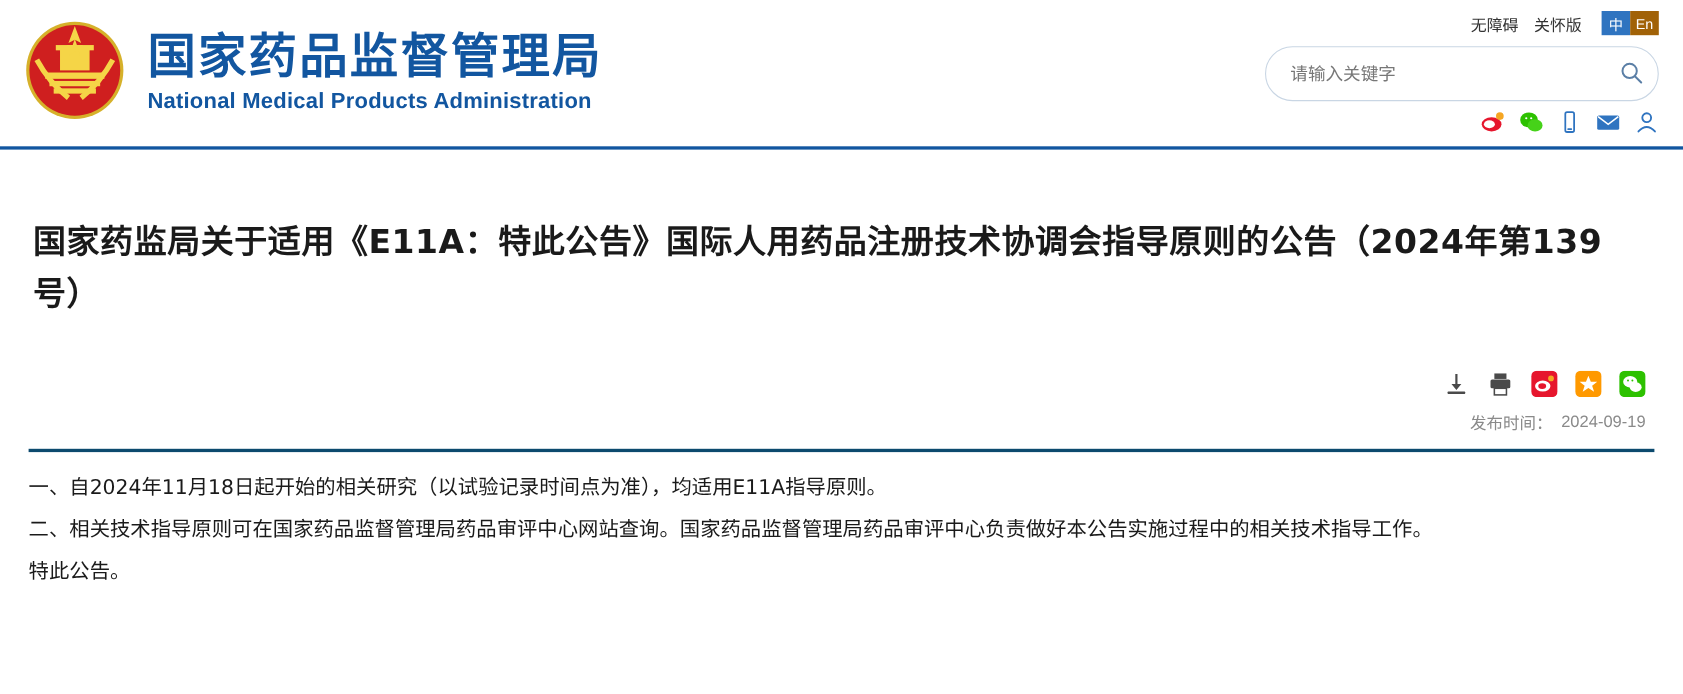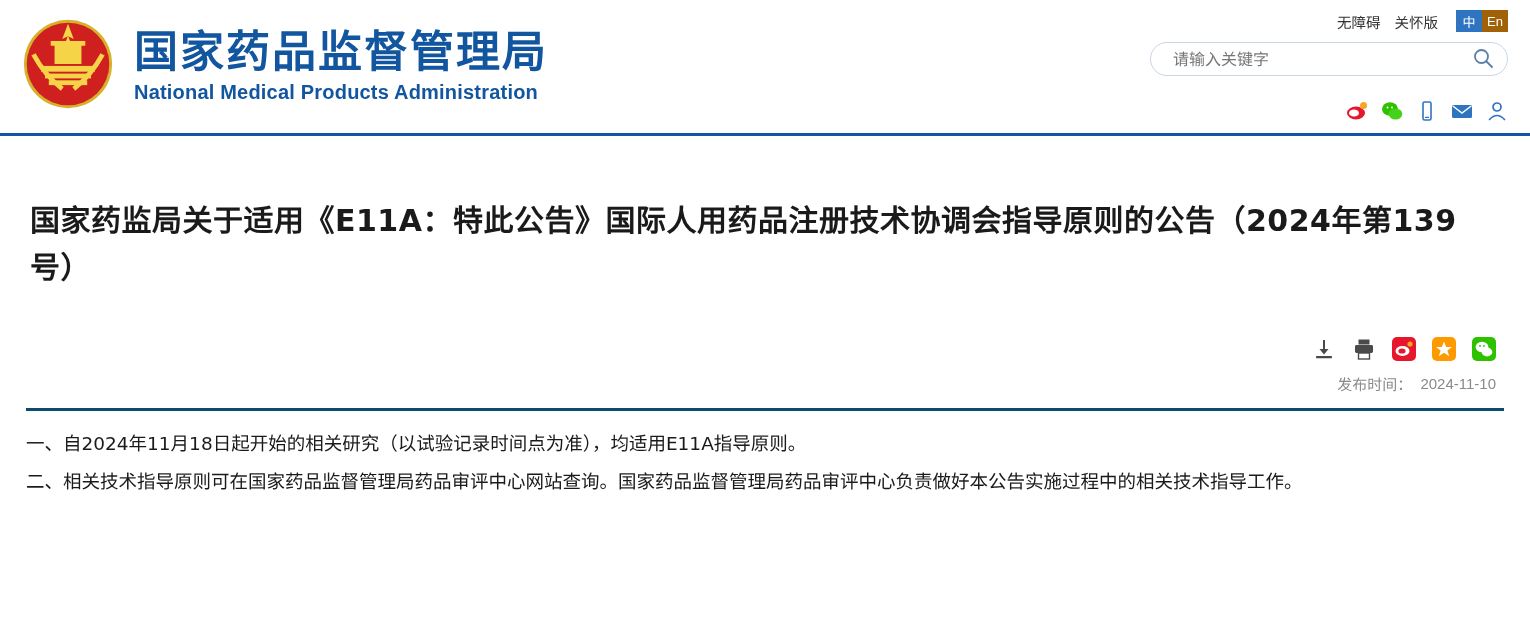--- a/index.html
+++ b/index.html
@@ -95,21 +95,21 @@
   }
   .lang-btn.active { background: #2f74c0; }
   .lang-btn.inactive { background: #a16207; }
 
   
   .search-wrap {
     position: absolute;
     right: 22px;
     top: 42px;
     width: 358px;
-    height: 34px;
+    height: 50px;
     border: 1px solid #c9d6e4;
     border-radius: 26px;
     background: #fff;
     display: flex;
     align-items: center;
     box-sizing: border-box;
   }
   .search-input {
     flex: 1 1 auto;
     border: 0;
@@ -328,20 +328,21 @@
         <ellipse cx="10" cy="10" rx="6.4" ry="5.2" fill="#fff"></ellipse>
         <ellipse cx="15" cy="15" rx="5.4" ry="4.4" fill="#fff"></ellipse>
         <circle cx="8" cy="9" r="0.9" fill="#2dc100"></circle>
         <circle cx="12" cy="9" r="0.9" fill="#2dc100"></circle>
       </svg>
     </span>
   </div>
 
   <div class="meta-row">
     <span>发布时间：</span>
-    <span>2024-11-10</span>
+    <span>2024-09-19</span>
   </div>
 
   <div class="body-text">
     <p class="p-indent">一、自2024年11月18日起开始的相关研究（以试验记录时间点为准），均适用E11A指导原则。</p>
     <p class="p-indent">二、相关技术指导原则可在国家药品监督管理局药品审评中心网站查询。国家药品监督管理局药品审评中心负责做好本公告实施过程中的相关技术指导工作。</p>
+    <p class="p-indent">特此公告。</p>
   </div>
 </div>
 
 </body></html>

